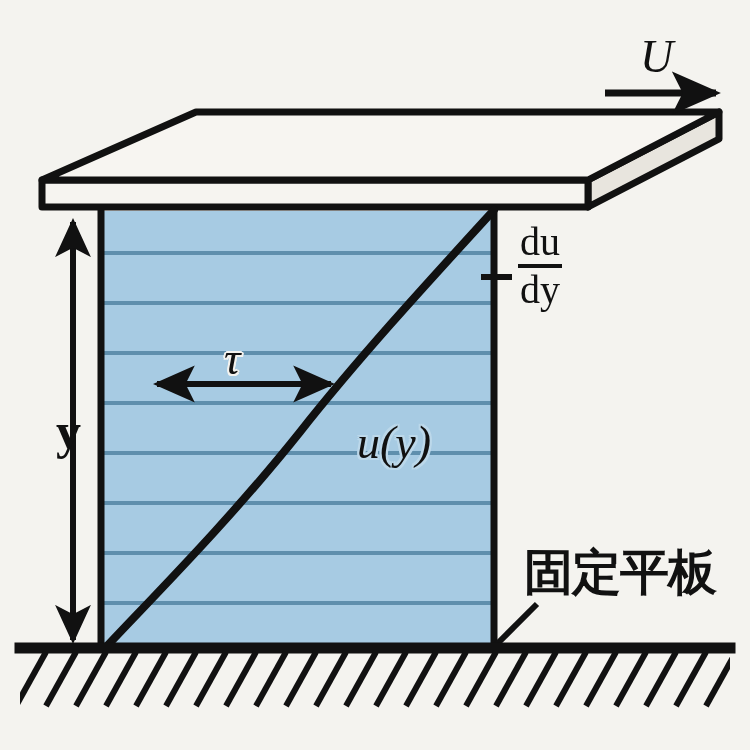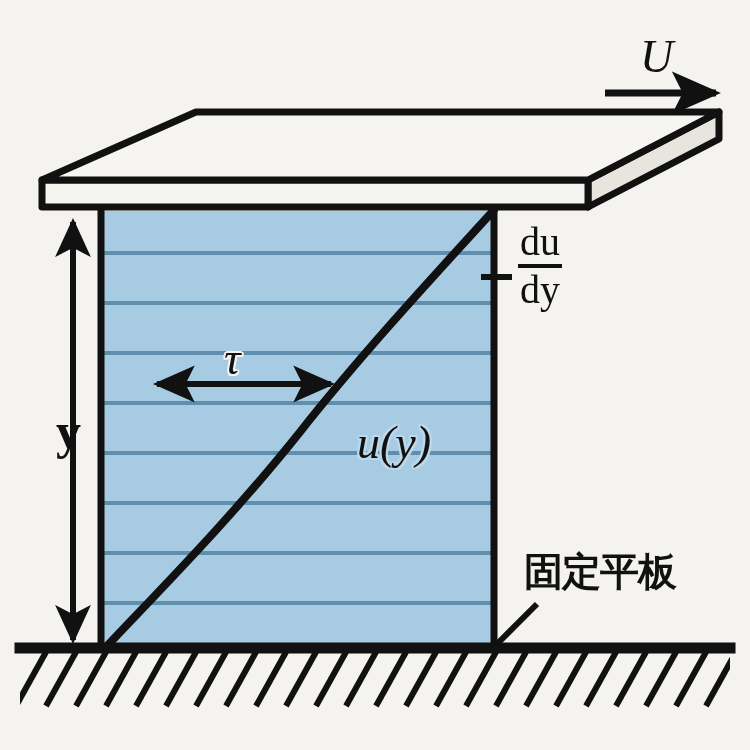--- a/index.html
+++ b/index.html
@@ -91,23 +91,23 @@
   #label-dudy .frac-bar {
     width: 100%;
     height: 4px;
     background: #111111;
     margin: 1px 0 2px 0;
   }
   
   #label-fixed-plate {
     left: 524px;
     top: 552px;
-    font-size: 39px;
+    font-size: 49px;
     font-weight: 700;
-    font-family: Liberation Sans, sans-serif;
+    font-family: Liberation Mono, monospace;
     letter-spacing: -1px;
   }
 </style>
 </head>
 <body>
 
 <div id="figure">
 
   <svg viewBox="0 0 750 750" xmlns="http://www.w3.org/2000/svg">
     <defs>

